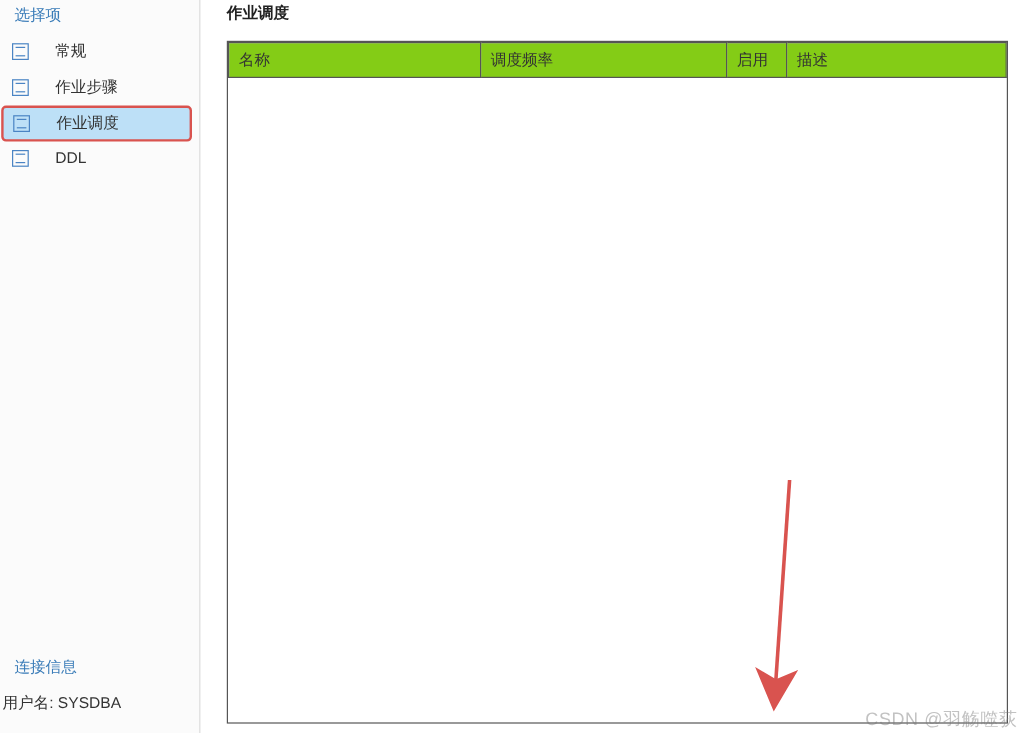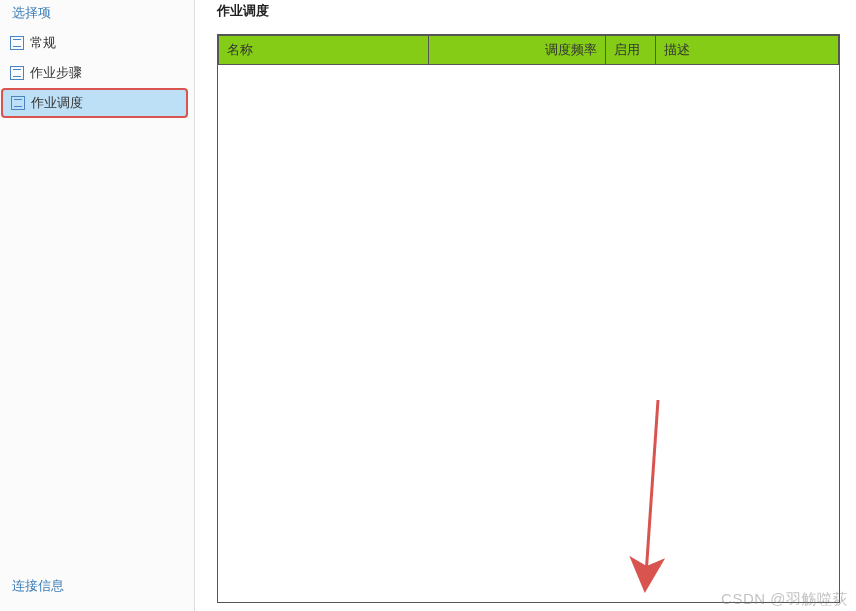--- a/index.html
+++ b/index.html
@@ -8,38 +8,38 @@
       font-size: 13px;
       color: #333;
       background: #fff;
       width: 856px;
       height: 611px;
       overflow: hidden;
       position: relative;
     }
     .container { display: flex; height: 100%; }
     .sidebar {
-      width: 195px;
+      width: 167px;
       background: #fbfbfb;
       border-right: 1px solid #ddd;
       display: flex;
       flex-direction: column;
       justify-content: space-between;
     }
     .section-header {
       color: #3a7cb8;
       font-size: 13px;
       padding: 4px 6px 6px 12px;
       font-weight: normal;
     }
     .sidebar-item {
       padding: 6px 8px 6px 10px;
       display: flex;
       align-items: center;
-      gap: 6px;
+      gap: 22px;
       cursor: pointer;
       color: #333;
     }
     .sidebar-item.selected {
       background: #bde0f7;
       border: 2px solid #d9534f;
       border-radius: 4px;
       margin: 0 6px 0 1px;
       padding: 4px 6px 4px 8px;
     }
@@ -112,21 +112,21 @@
     table { width: 100%; border-collapse: collapse; }
     th {
       border: 1px solid #555;
       padding: 5px 8px;
       font-weight: normal;
       text-align: left;
       font-size: 13px;
       background: #84cc16;
     }
     th.col-name { width: 210px; }
-    th.col-freq { width: auto; text-align: right; }
+    th.col-freq { width: auto; text-align: left; }
     th.col-enable { width: 50px; }
     th.col-desc { width: 183px; margin-left: 14px; }
     .footer-btns {
       padding-top: 10px;
       display: flex;
       justify-content: flex-end;
       gap: 8px;
     }
     .btn {
       border: 1px solid #999;
@@ -164,23 +164,28 @@
         <span>常规</span>
       </div>
       <div class="sidebar-item">
         <span class="doc-icon"></span>
         <span>作业步骤</span>
       </div>
       <div class="sidebar-item selected">
         <span class="doc-icon"></span>
         <span>作业调度</span>
       </div>
+      <div class="sidebar-item">
+        <span class="doc-icon"></span>
+        <span>DDL</span>
+      </div>
     </div>
     <div class="conn-info">
       <div class="section-header">连接信息</div>
+      <div class="conn-row">用户名: SYSDBA</div>
     </div>
   </div>
 
   <div class="main">
     <div class="panel-title">作业调度</div>
     <div class="table-wrap">
       <table>
         <thead>
           <tr>
             <th class="col-name">名称</th>

